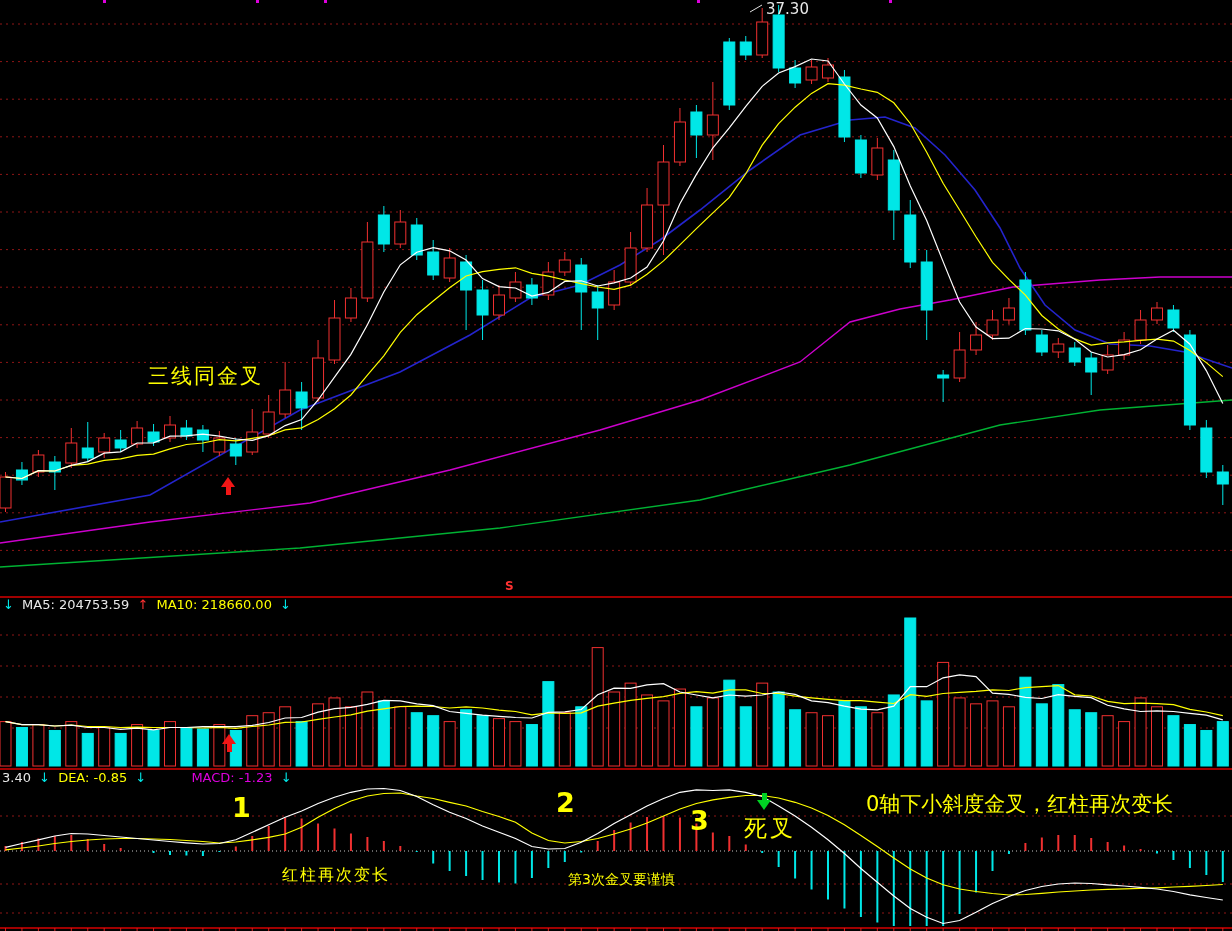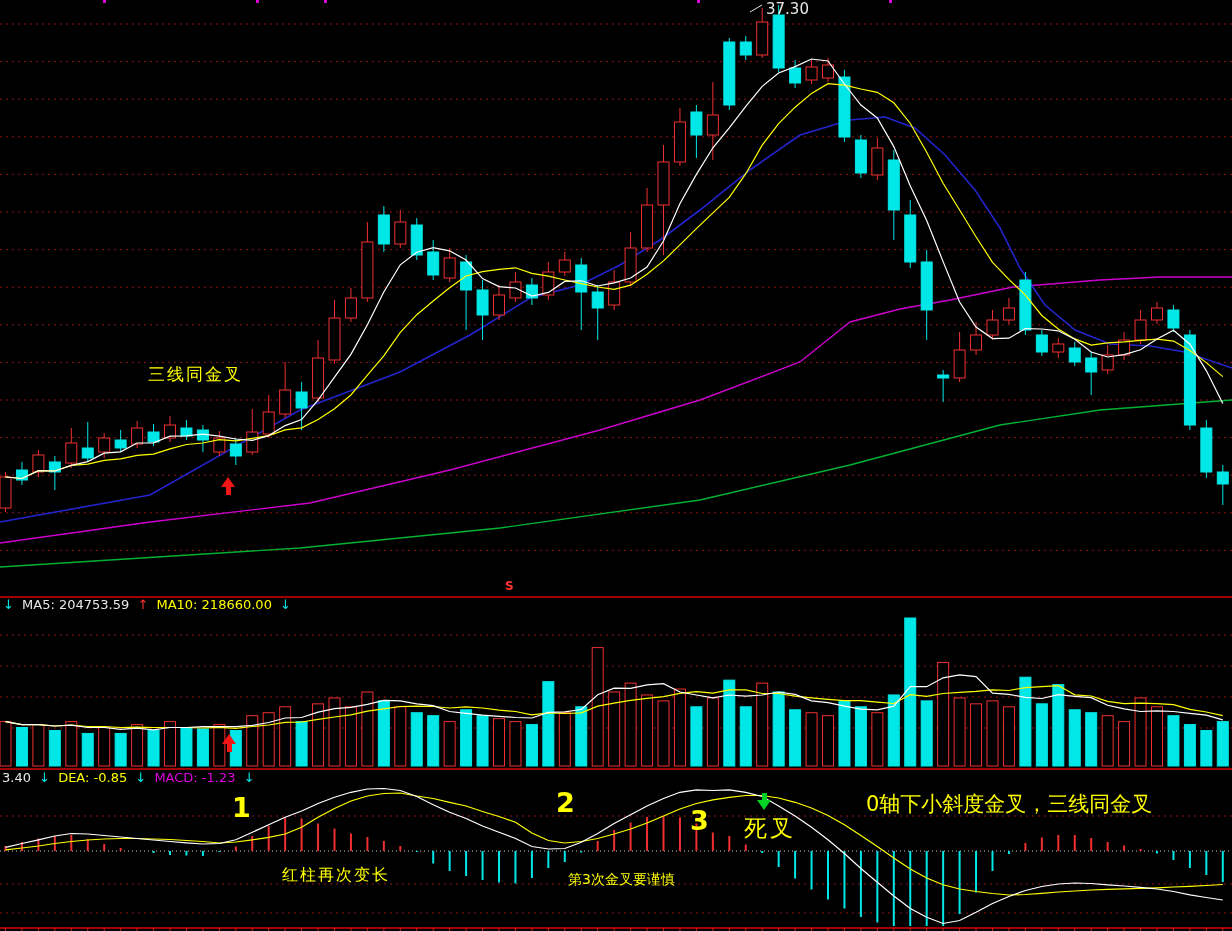--- a/index.html
+++ b/index.html
@@ -4,22 +4,22 @@
 <style>
   html,body{margin:0;padding:0;background:#000;}
   #app{position:relative;width:1232px;height:931px;background:#000;overflow:hidden;
        font-family:"DejaVu Sans","Liberation Sans",sans-serif;}
   #chart{position:absolute;left:0;top:0;}
   .ann{position:absolute;white-space:nowrap;line-height:1;}
   .yel{color:#ffff00;}
   .whi{color:#e8e8e8;text-align:right;}
   .cyan{color:#00e7e7;}
   .red{color:#ff3232;}
-  .mag{color:#dd00dd;}
-  #t-sanxian{left:148px;top:366px;font-size:17px;letter-spacing:2px;}
+  .mag{color:#dd00dd;margin-left:37px;}
+  #t-sanxian{left:148px;top:366px;font-size:21px;letter-spacing:2px;}
   #t-price{left:766px;top:2px;font-size:15px;}
   #t-smarker{left:505px;top:580px;font-size:12px;font-weight:bold;}
   #vol-header{left:3px;top:598px;font-size:13px;}
   #macd-header{left:2px;top:771px;font-size:13px;}
   #vol-header span,#macd-header span{margin-right:4px;}
   .num{font-weight:bold;font-size:27px;}
   #t-n1{left:232px;top:794px;}
   #t-n2{left:556px;top:789px;}
   #t-n3{left:690px;top:807px;}
   #t-sicha{left:744px;top:817px;font-size:23px;letter-spacing:3px;}
@@ -488,16 +488,16 @@
   </div>
 
   <div class="ann yel num" id="t-n1">1</div>
   <div class="ann yel num" id="t-n2">2</div>
   <div class="ann yel num" id="t-n3">3</div>
   <div class="arrow" id="arr-death">
     <div class="stem-g"></div>
     <div class="head-down"></div>
   </div>
   <div class="ann yel" id="t-sicha">死叉</div>
-  <div class="ann yel" id="t-noteR">0轴下小斜度金叉，三线同金叉</div>
+  <div class="ann yel" id="t-noteR">0轴下小斜度金叉，红柱再次变长</div>
   <div class="ann yel" id="t-noteL">红柱再次变长</div>
   <div class="ann yel" id="t-noteM">第3次金叉要谨慎</div>
 </div>
 
 </body></html>

